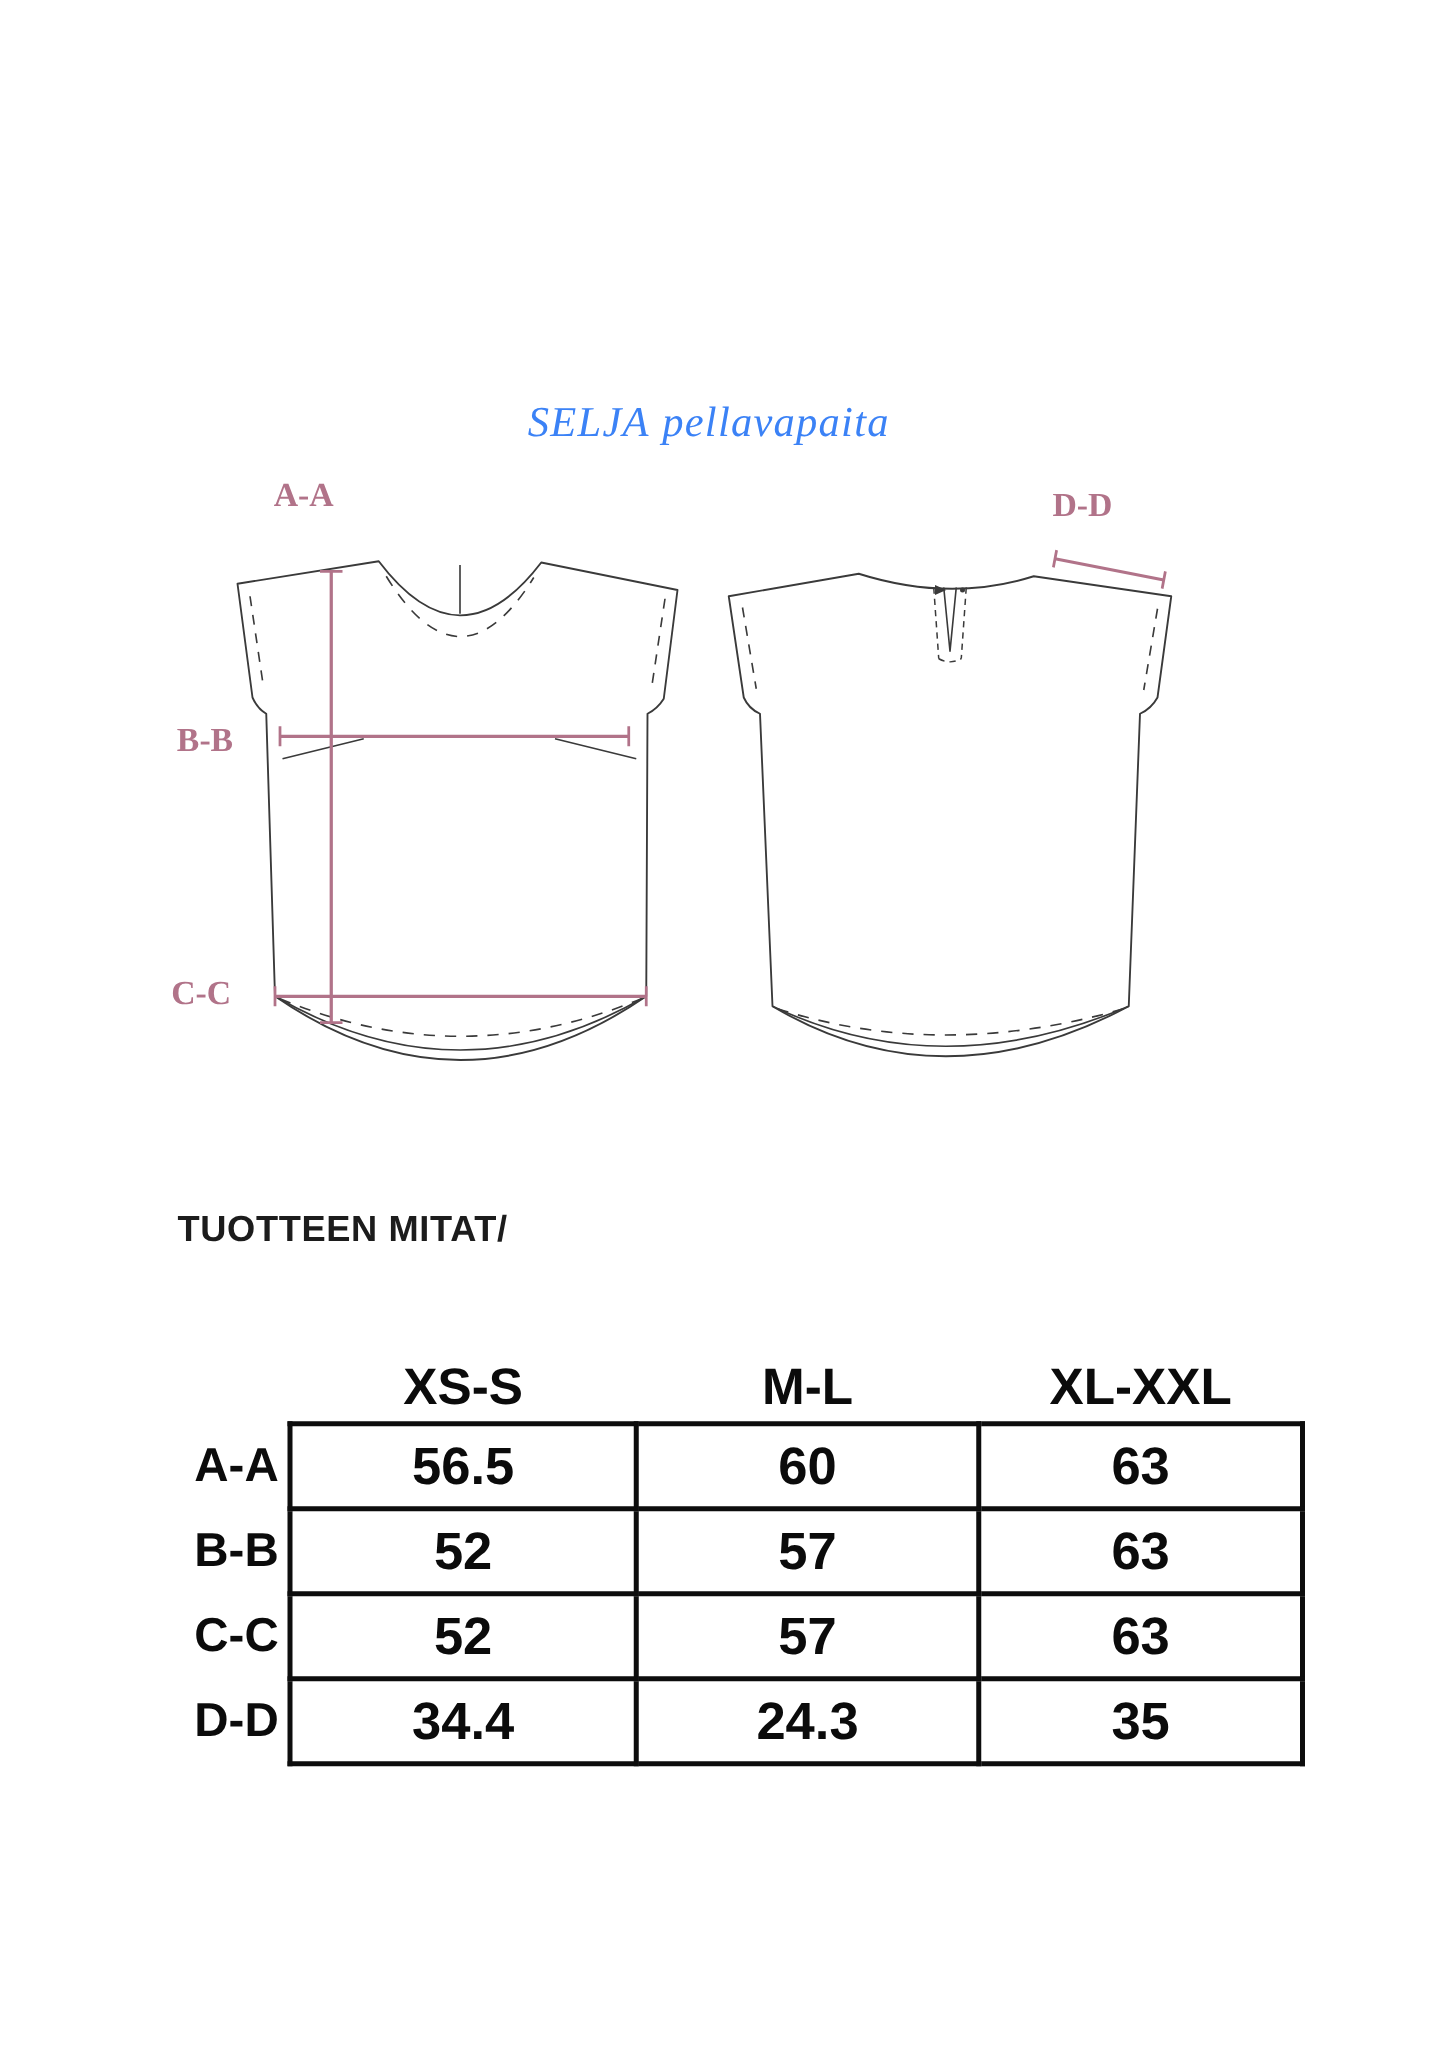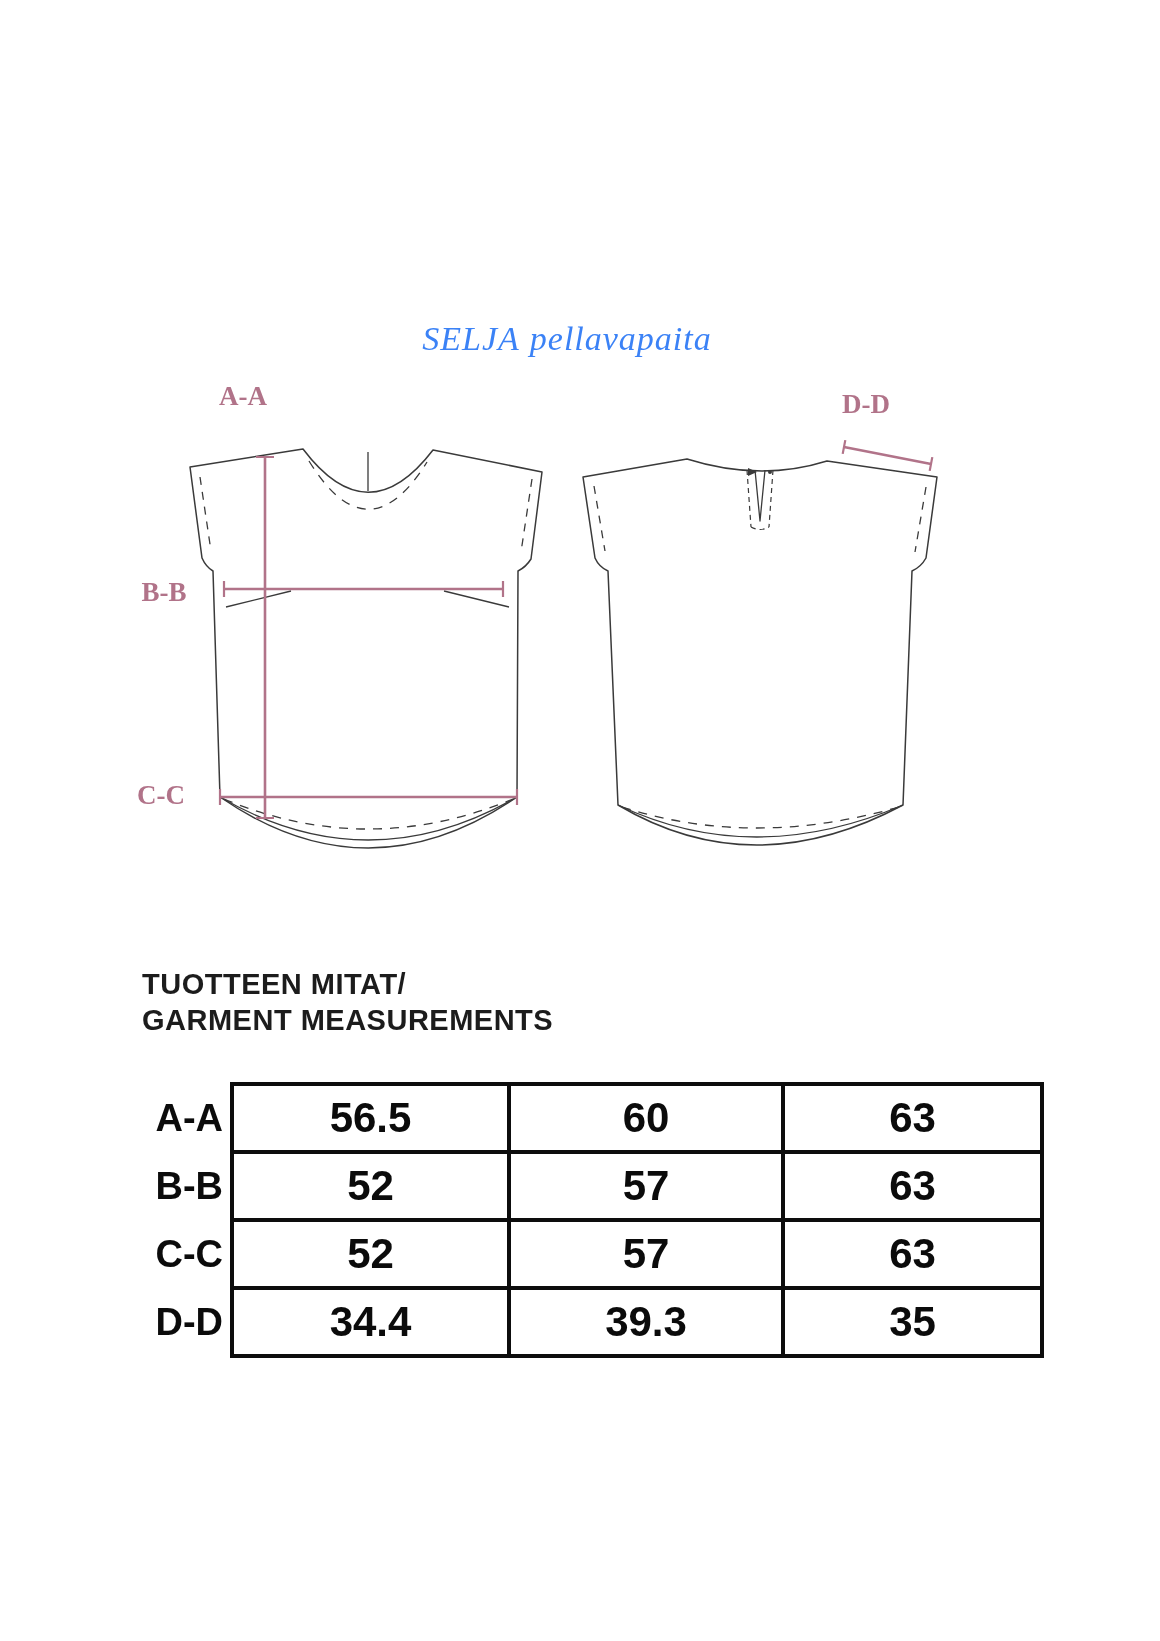--- a/index.html
+++ b/index.html
@@ -93,31 +93,36 @@
   <span class="brand">SELJA</span><span>pellavapaita</span>
 </div>
 
 <div class="abs mlabel" style="left:243px;top:396px">A-A</div>
 <div class="abs mlabel" style="left:164px;top:592px">B-B</div>
 <div class="abs mlabel" style="left:161px;top:795px">C-C</div>
 <div class="abs mlabel" style="left:866px;top:404px">D-D</div>
 
 <div class="abs heading">
   <div>TUOTTEEN MITAT/</div>
-  <div>GARMENT MEASUREMENTS</div>
 </div>
 
 <table class="abs sizetable">
   <colgroup>
     <col style="width:92px">
       <col style="width:277px">
       <col style="width:274px">
       <col style="width:259px">
   </colgroup>
   <tbody>
+      <tr>
+    <th class="hdr"></th>
+    <th class="hdr">XS-S</th>
+    <th class="hdr">M-L</th>
+    <th class="hdr">XL-XXL</th>
+  </tr>
   <tr>
     <td class="rowlabel">A-A</td>
     <td class="data">56.5</td>
     <td class="data">60</td>
     <td class="data">63</td>
   </tr>
   <tr>
     <td class="rowlabel">B-B</td>
     <td class="data">52</td>
     <td class="data">57</td>
@@ -125,17 +130,17 @@
   </tr>
   <tr>
     <td class="rowlabel">C-C</td>
     <td class="data">52</td>
     <td class="data">57</td>
     <td class="data">63</td>
   </tr>
   <tr>
     <td class="rowlabel">D-D</td>
     <td class="data">34.4</td>
-    <td class="data">39.3</td>
+    <td class="data">24.3</td>
     <td class="data">35</td>
   </tr>
 </tbody>
   </table>
 
 </body></html>

